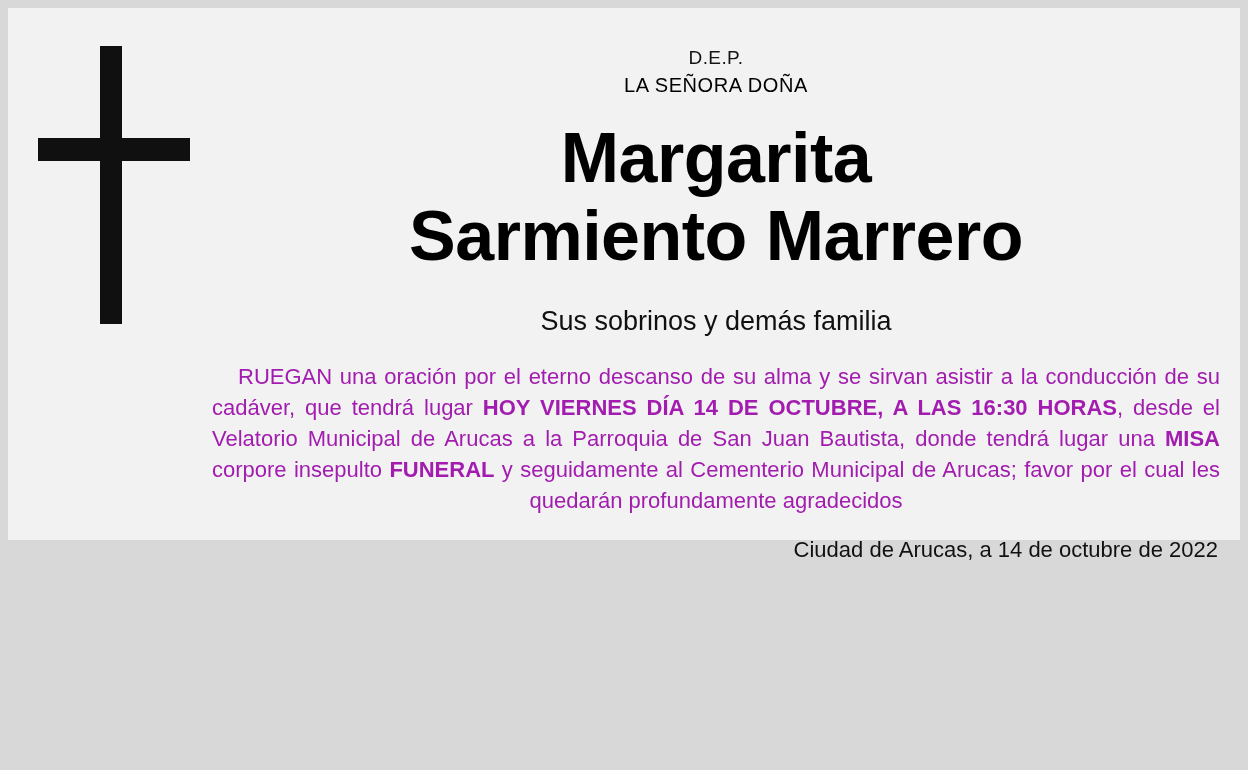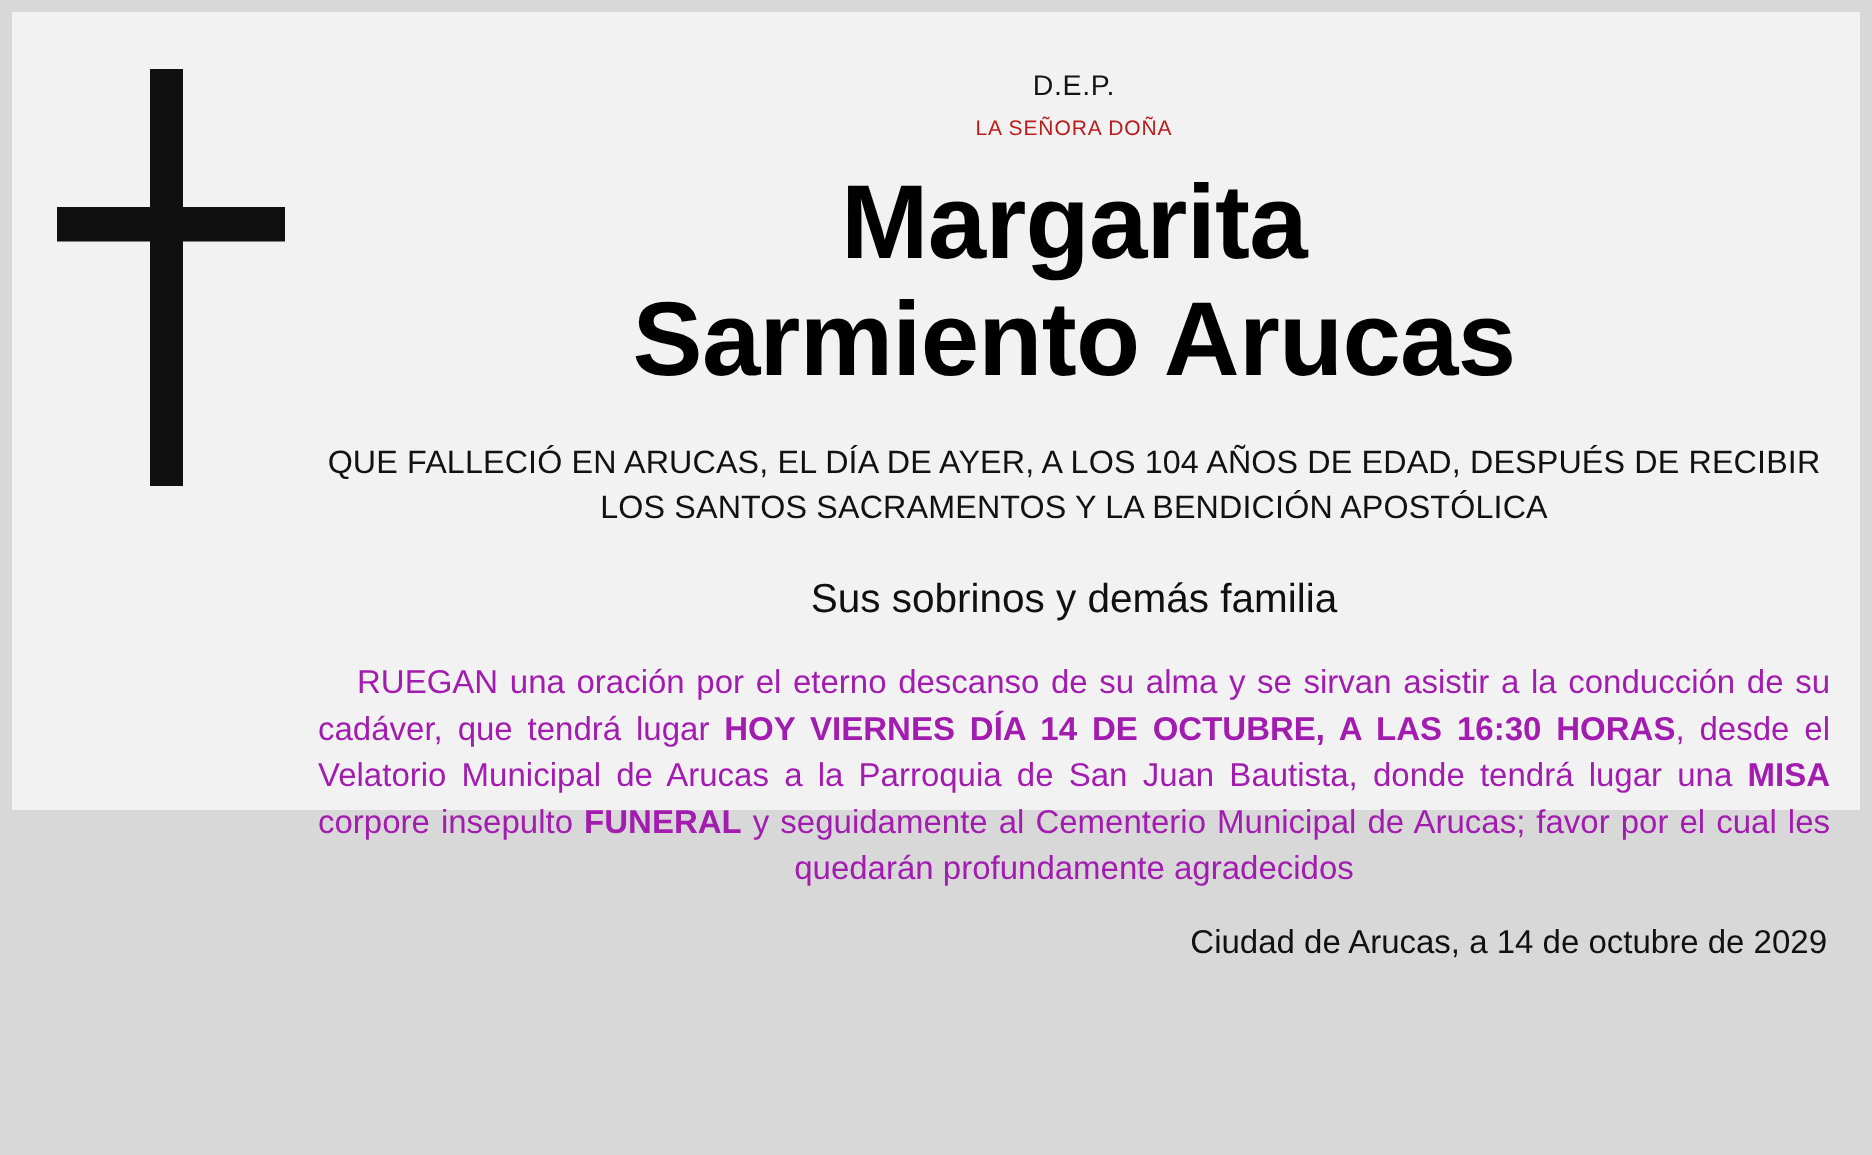--- a/index.html
+++ b/index.html
@@ -53,25 +53,25 @@
     width: 1024px;
     text-align: center;
   }
   .dep {
     font-size: 19px;
     letter-spacing: 0.4px;
     line-height: 27px;
     color: #141414;
   }
   .lady-line {
-    font-size: 14px;
+    font-size: 20px;
     letter-spacing: 0.6px;
     line-height: 28px;
-    color: #b91c1c;
-    margin-bottom: 10px;
+    color: #000000;
+    margin-bottom: 20px;
   }
   .deceased-name {
     font-size: 70px;
     font-weight: bold;
     line-height: 78px;
     letter-spacing: -0.5px;
     color: #000000;
   }
   .deceased-name .line2 {
     display: block;
@@ -132,28 +132,27 @@
     <div class="cross-horizontal"></div>
   </div>
 
   <div class="content">
 
     <div class="dep">D.E.P.</div>
     <div class="lady-line">LA SEÑORA DOÑA</div>
 
     <div class="deceased-name">
       <span class="line1">Margarita</span>
-      <span class="line2">Sarmiento Arucas</span>
+      <span class="line2">Sarmiento Marrero</span>
     </div>
 
 
-    <div class="death-info">QUE FALLECIÓ EN ARUCAS, EL DÍA DE AYER, A LOS 104 AÑOS DE EDAD, DESPUÉS DE RECIBIR LOS SANTOS SACRAMENTOS Y LA BENDICIÓN APOSTÓLICA</div>
 
     <div class="family">Sus sobrinos y demás familia</div>
 
     <div class="body-text">
       <span class="indent"></span><span>RUEGAN una oración por el eterno descanso de su alma y se sirvan asistir a la conducción de su cadáver, que tendrá lugar </span><b>HOY VIERNES DÍA 14 DE OCTUBRE, A LAS 16:30 HORAS</b><span>, desde el Velatorio Municipal de Arucas a la Parroquia de San Juan Bautista, donde tendrá lugar una </span><b>MISA</b><span> corpore insepulto </span><b>FUNERAL</b><span> y seguidamente al Cementerio Municipal de Arucas; favor por el cual les quedarán profundamente agradecidos</span>
     </div>
 
-    <div class="place-date">Ciudad de Arucas, a 14 de octubre de 2029</div>
+    <div class="place-date">Ciudad de Arucas, a 14 de octubre de 2022</div>
 
   </div>
 </div>
 
 </body></html>

